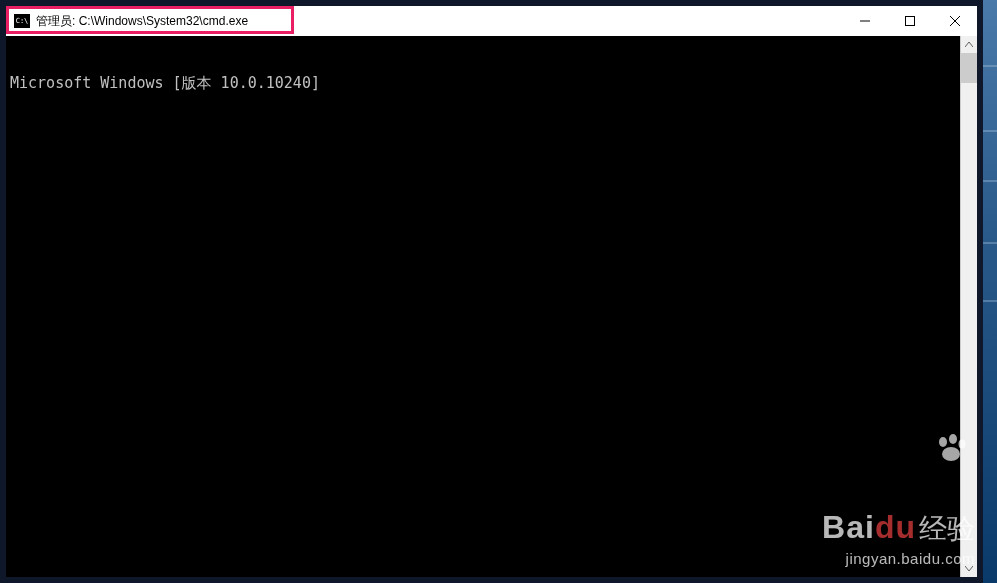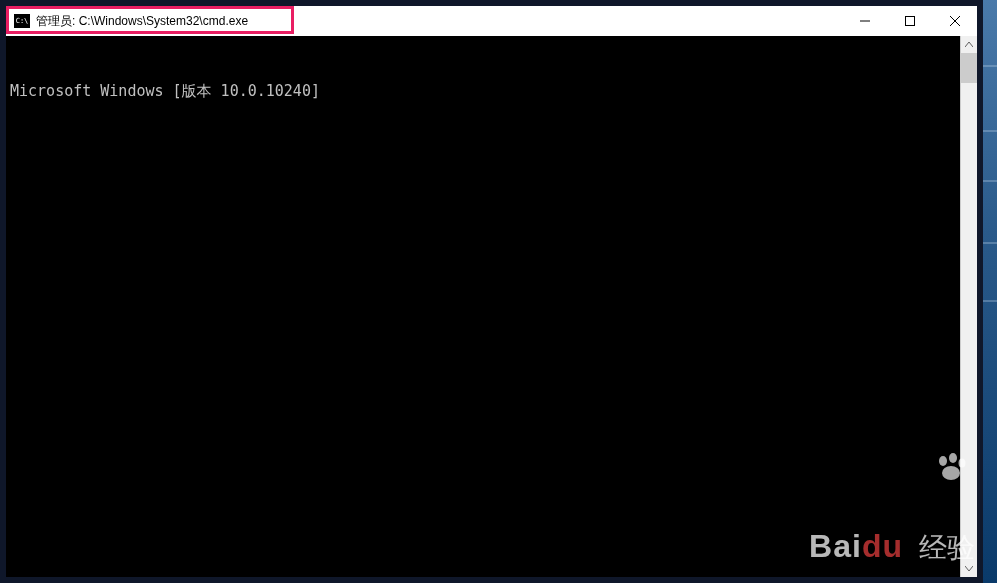--- a/index.html
+++ b/index.html
@@ -83,21 +83,21 @@
       cursor: pointer;
     }
     .terminal-area {
       flex: 1;
       background: #000000;
       position: relative;
       display: flex;
     }
     .terminal-content {
       flex: 1;
-      padding: 10px 4px;
+      padding: 2px 4px;
       font-family: "NSimSun", "SimSun", "Consolas", monospace;
       font-size: 15px;
       line-height: 18px;
       color: #c0c0c0;
       white-space: pre;
       overflow: hidden;
     }
     .terminal-line {
       display: block;
     }
@@ -137,21 +137,21 @@
       bottom: 16px;
       right: 22px;
       text-align: right;
       pointer-events: none;
       color: rgba(255,255,255,0.72);
     }
     .watermark-logo {
       display: flex;
       align-items: baseline;
       justify-content: flex-end;
-      gap: 16px;
+      gap: 3px;
     }
     .watermark-brand {
       font-size: 32px;
       font-weight: bold;
       letter-spacing: 1px;
     }
     .watermark-brand .red {
       color: rgba(220,60,60,0.75);
     }
     .watermark-cn {
@@ -250,13 +250,14 @@
     <ellipse cx="18" cy="5" rx="4" ry="5" fill="rgba(255,255,255,0.65)"></ellipse>
     <ellipse cx="27" cy="10" rx="3.5" ry="4.5" fill="rgba(255,255,255,0.65)"></ellipse>
     <ellipse cx="16" cy="20" rx="9" ry="7" fill="rgba(255,255,255,0.65)"></ellipse>
   </svg>
   <div class="watermark-logo">
     <span class="watermark-brand">
       <span>Bai</span><span class="red">du</span>
     </span>
     <span class="watermark-cn">经验</span>
   </div>
+  <div class="watermark-url">jingyan.baidu.com</div>
 </div>
 
 </body></html>

